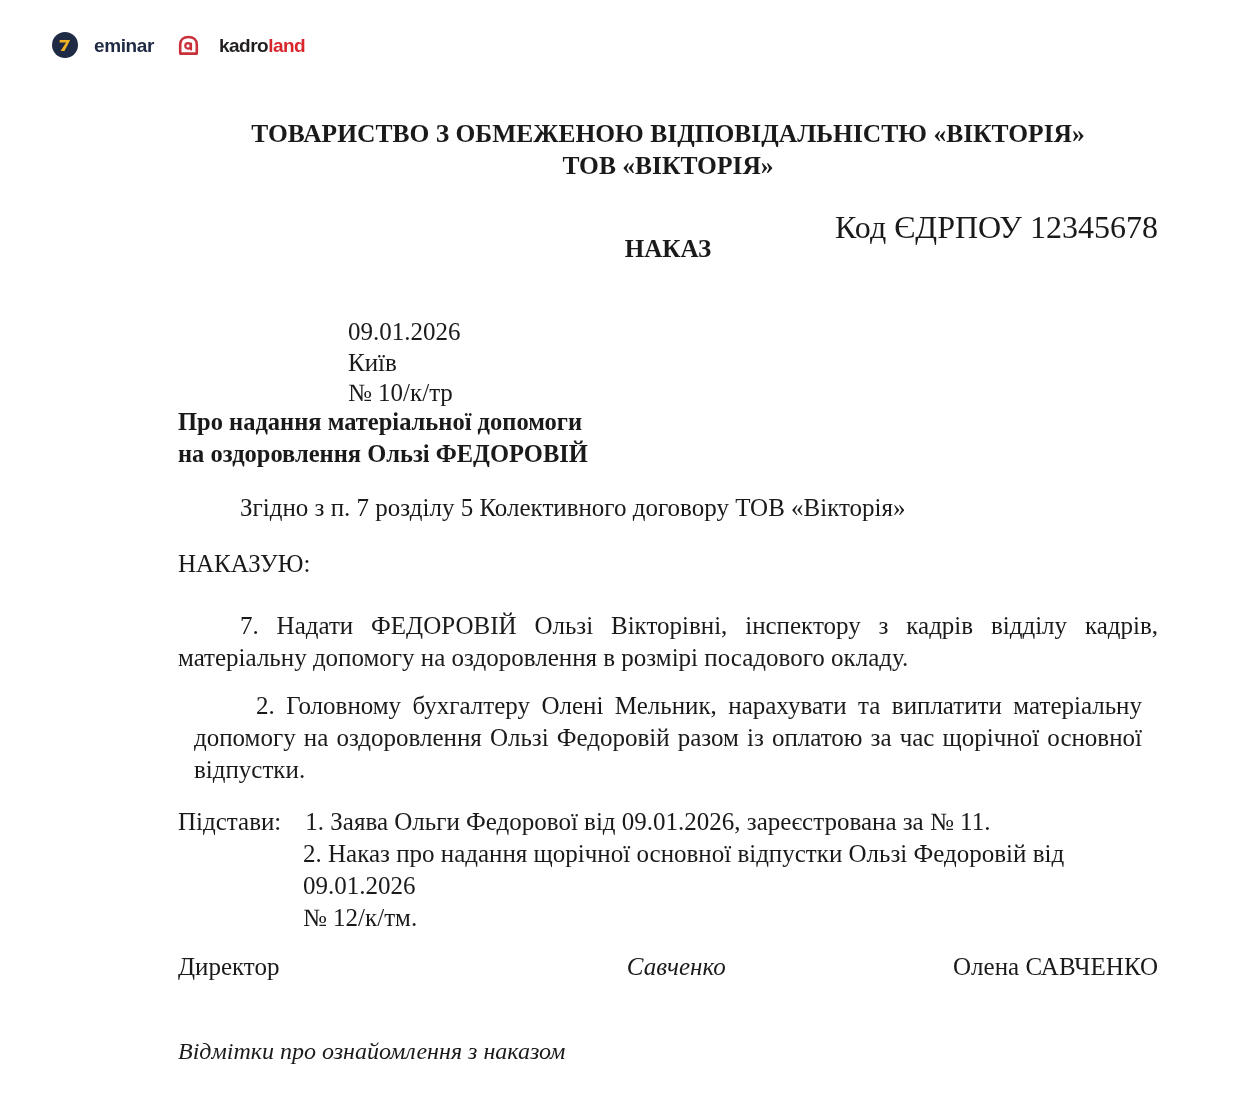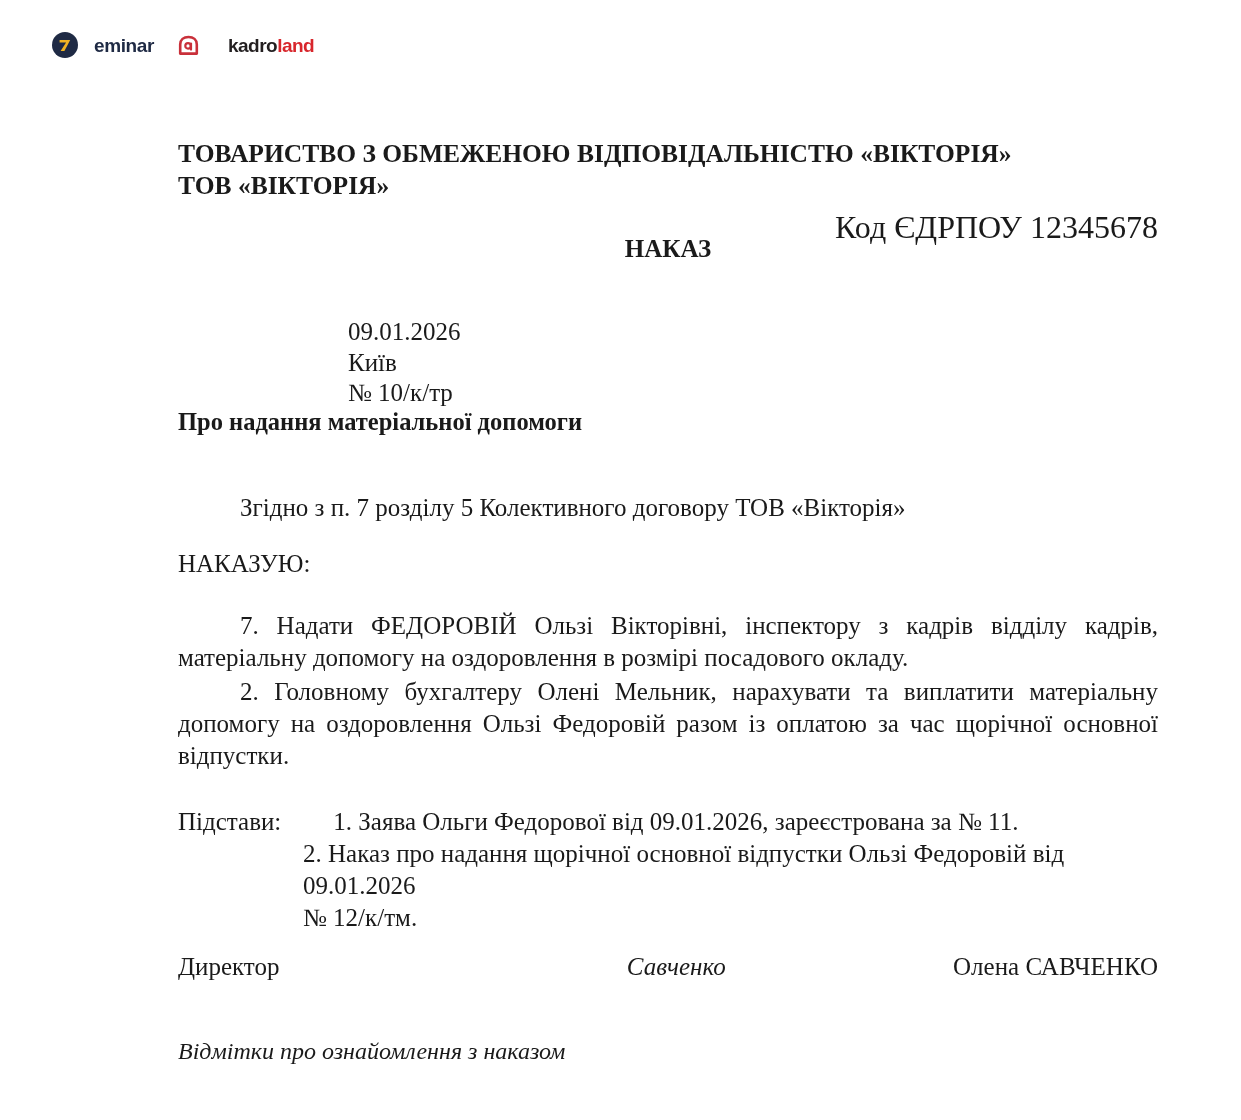--- a/index.html
+++ b/index.html
@@ -58,44 +58,44 @@
     display: flex;
     align-items: center;
     justify-content: center;
   }
   .kadro-mark svg { display: block; }
   .kadro-text {
     font-size: 19px;
     font-weight: 700;
     letter-spacing: -0.5px;
     line-height: 1;
-    margin-left: 12px;
+    margin-left: 3px;
   }
   .kadro-text .k1 { color: #231f20; }
   .kadro-text .k2 { color: #d8262c; }
 
   
   .doc {
     position: absolute;
     top: 0;
     left: 178px;
     width: 980px;
     font-size: 25px;
     line-height: 1.22;
   }
 
   .org-title {
     position: absolute;
     top: 118px;
     left: 0;
     width: 980px;
+    text-align: center;
     font-weight: bold;
     font-size: 25.5px;
     line-height: 1.25;
-    margin-top: 20px;
   }
   .org-title .line2 { display: block; }
 
   .edrpou {
     position: absolute;
     top: 208px;
     left: 0;
     width: 980px;
     text-align: right;
     font-size: 32px;
@@ -173,24 +173,23 @@
     position: absolute;
     top: 806px;
     left: 0;
     width: 985px;
     font-size: 25px;
     line-height: 1.28;
   }
   .grounds-row {
     display: flex;
     align-items: baseline;
-    gap: 44px;
   }
   .grounds-label { flex: 0 0 auto; white-space: nowrap; }
-  .grounds-items { flex: 1 1 auto; padding-left: 8px; }
+  .grounds-items { flex: 1 1 auto; padding-left: 8px; margin-left: 16px; }
   .grounds-item-2 { padding-left: 8px; }
   .grounds-item-2 .cont { display: block; }
 
   .signature {
     position: absolute;
     top: 952px;
     left: 0;
     width: 980px;
     display: flex;
     justify-content: space-between;
@@ -256,29 +255,30 @@
   <div class="order-word">НАКАЗ</div>
 
   <div class="meta-row">
     <span class="m-date">09.01.2026</span>
     <span class="m-place">Київ</span>
     <span class="m-number">№ 10/к/тр</span>
   </div>
 
   <div class="subject">
     <span>Про надання матеріальної допомоги</span>
+    <span>на оздоровлення Ользі ФЕДОРОВІЙ</span>
   </div>
 
   <div class="preamble">Згідно з п. 7 розділу 5 Колективного договору ТОВ «Вікторія»</div>
 
   <div class="command">НАКАЗУЮ:</div>
 
   <div class="clauses">
     <p class="clause" style="margin:0 0 2px 0;">7. Надати ФЕДОРОВІЙ Ользі Вікторівні, інспектору з кадрів відділу кадрів, матеріальну допомогу на оздоровлення в розмірі посадового окладу.</p>
-    <p class="clause" style="margin:0;">2. Головному бухгалтеру Олені Мельник, нарахувати та виплатити матеріальну допомогу на оздоровлення Ользі Федоровій разом із оплатою за час щорічної основної відпустки.</p>
+    <p class="clause" style="margin:16px;">2. Головному бухгалтеру Олені Мельник, нарахувати та виплатити матеріальну допомогу на оздоровлення Ользі Федоровій разом із оплатою за час щорічної основної відпустки.</p>
   </div>
 
   <div class="grounds">
     <div class="grounds-row">
       <span class="grounds-label">Підстави:</span>
       <span class="grounds-items">1. Заява Ольги Федорової від 09.01.2026, зареєстрована за № 11.</span>
     </div>
     <div class="grounds-item-2" style="padding-left:125px;">
       <span>2. Наказ про надання щорічної основної відпустки Ользі Федоровій від 09.01.2026</span>
       <span class="cont">№ 12/к/тм.</span>

